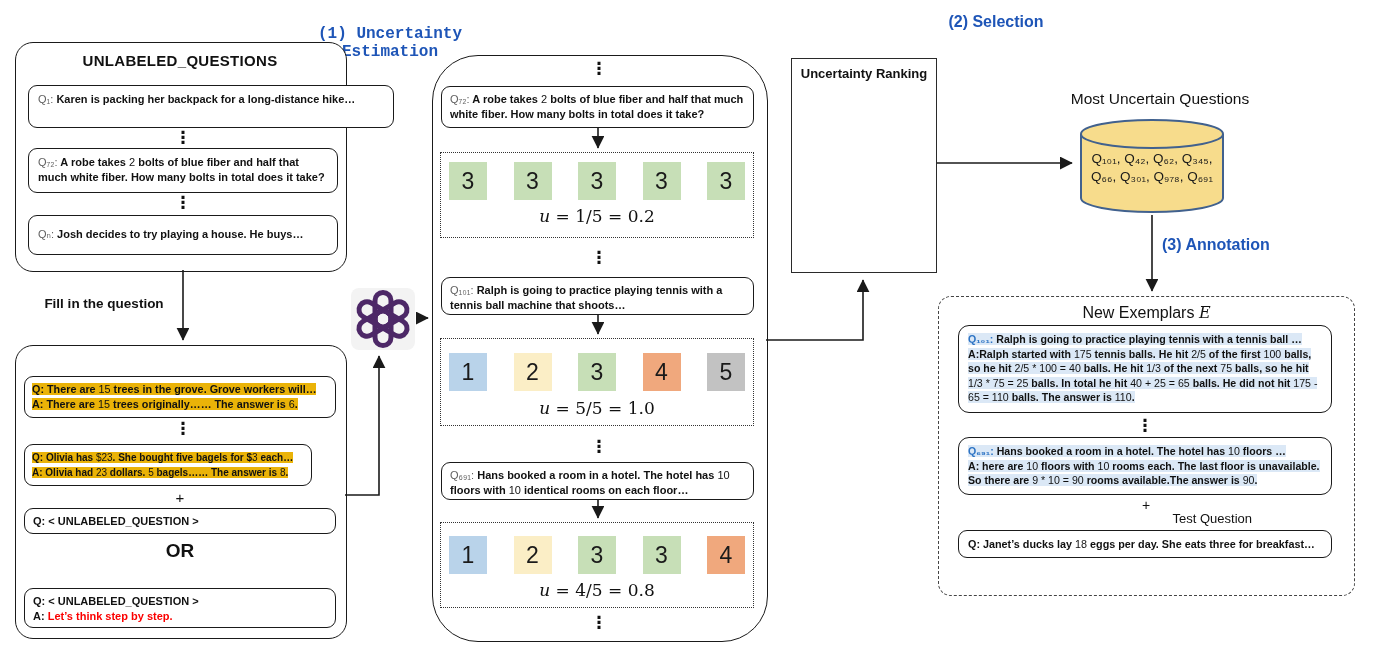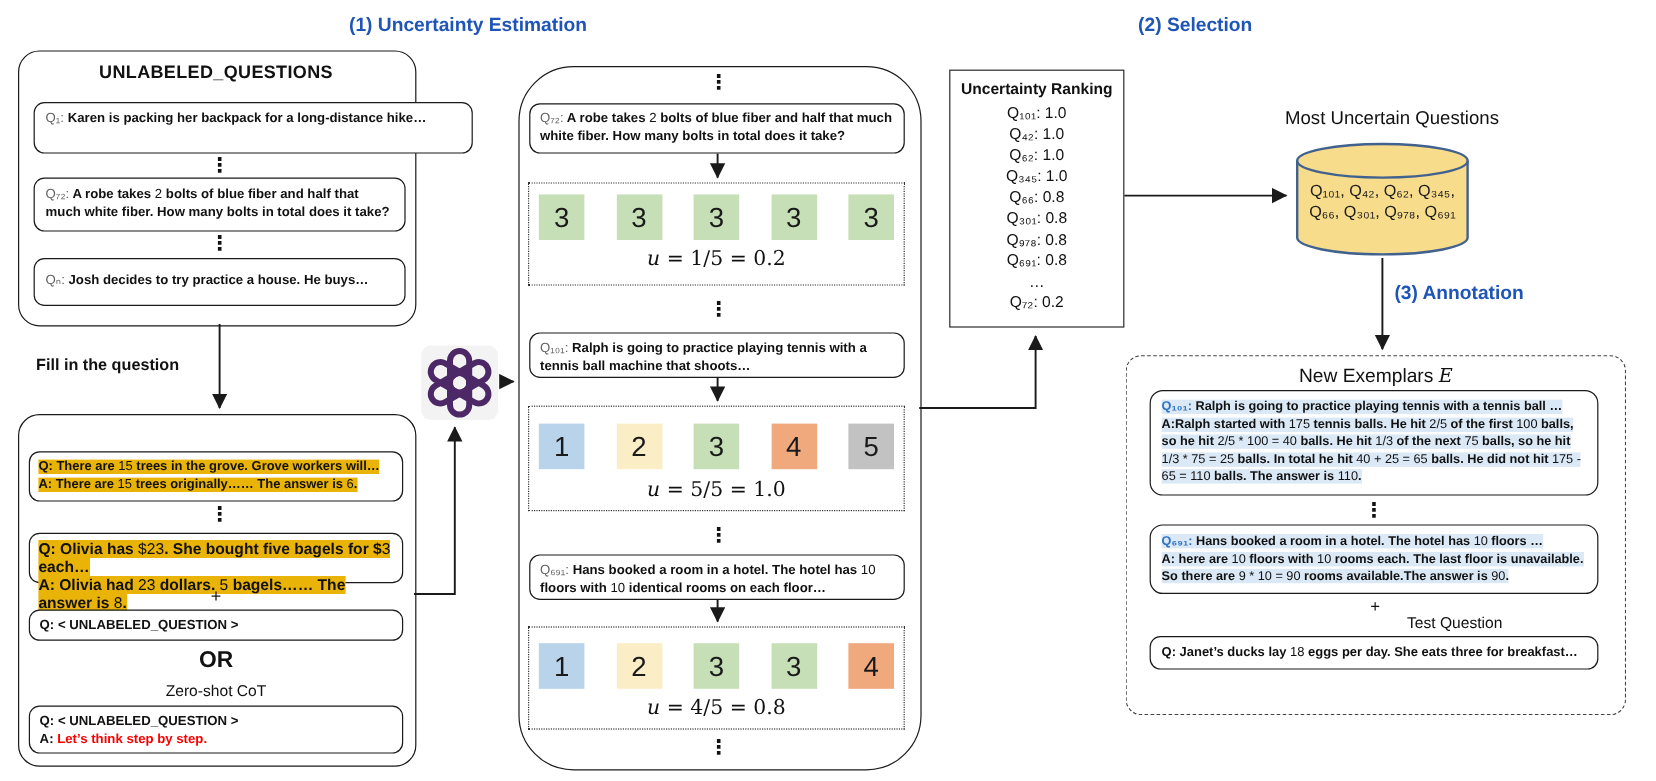--- a/index.html
+++ b/index.html
@@ -35,61 +35,60 @@
   .dashedbox{border:1.7px dashed #444;border-radius:13px;background:#fff;box-sizing:border-box;}
   .smalltitle{font-size:13px;font-weight:400;text-align:right;}
   .svg-overlay{pointer-events:none;}
   .serif-var{font-family:"DejaVu Serif",serif;font-style:italic;}
 </style>
 </head>
 <body>
 
 <div class="stage">
 
-  <div class="abs blue-head center" style="left:270px;top:13px;width:240px;">(1) Uncertainty Estimation</div>
+  <div class="abs blue-head center" style="left:270px;top:25px;width:240px;font-family:Liberation Mono, monospace;">(1) Uncertainty Estimation</div>
   <div class="abs blue-head center" style="left:896px;top:13px;width:200px;">(2) Selection</div>
   <div class="abs blue-head" style="left:1162px;top:236px;">(3) Annotation</div>
   <div class="abs blue-head center" style="left:1035px;top:568px;width:240px;">(4) Inference</div>
 
   <div class="abs bigbox" style="left:15px;top:42px;width:330px;height:228px;"></div>
   <div class="abs center" style="left:15px;top:52px;width:330px;font-size:15px;font-weight:bold;letter-spacing:.3px;">UNLABELED_QUESTIONS</div>
 
   <div class="abs qbox" style="left:28px;top:85px;width:366px;height:43px;">
     <span class="qlab">Q₁:</span>
     <span class="numlight">Karen is packing her backpack for a long-distance hike…</span>
   </div>
   <div class="abs dots" style="left:173px;top:129px;width:20px;">⋮</div>
   <div class="abs qbox" style="left:28px;top:148px;width:310px;height:45px;">
     <span class="qlab">Q₇₂:</span>
     <span class="numlight">A robe takes <span class="num">2</span> bolts of blue fiber and half that much white fiber. How many bolts in total does it take?</span>
   </div>
   <div class="abs dots" style="left:173px;top:194px;width:20px;">⋮</div>
   <div class="abs qbox" style="left:28px;top:215px;width:310px;height:40px;padding-top:11px;">
     <span class="qlab">Qₙ:</span>
-    <span class="numlight">Josh decides to try practice a house.  He buys…</span>
-  </div>
-
-  <div class="abs" style="left:30px;top:296px;width:148px;text-align:left;font-size:13.5px;font-weight:bold;">Fill in the question</div>
+    <span class="numlight">Josh decides to try playing a house.  He buys…</span>
+  </div>
+
+  <div class="abs" style="left:30px;top:296px;width:148px;text-align:center;font-size:13.5px;font-weight:bold;">Fill in the question</div>
 
   <div class="abs bigbox" style="left:15px;top:345px;width:330px;height:292px;"></div>
 
   <div class="abs qbox" style="left:24px;top:376px;width:312px;height:42px;padding:5px 7px;font-size:10.8px;">
     <span class="hl-g numlight">Q: There are <span class="num">15</span> trees in the grove. Grove workers will…</span><br>
     <span class="hl-g numlight">A: There are <span class="num">15</span> trees originally……  The answer is <span class="num">6</span>.</span>
   </div>
   <div class="abs dots" style="left:173px;top:420px;width:20px;">⋮</div>
-  <div class="abs qbox" style="left:24px;top:444px;width:312px;height:42px;padding:5px 7px;font-size:13px;">
+  <div class="abs qbox" style="left:24px;top:444px;width:288px;height:42px;padding:5px 7px;font-size:10px;">
     <span class="hl-g numlight">Q: Olivia has <span class="num">$23</span>. She bought five bagels for $<span class="num">3</span> each…</span><br>
     <span class="hl-g numlight">A: Olivia had <span class="num">23</span> dollars. <span class="num">5</span> bagels……  The answer is <span class="num">8</span>.</span>
   </div>
 
   <div class="abs center" style="left:15px;top:489px;width:330px;font-size:15px;">+</div>
   <div class="abs qbox" style="left:24px;top:508px;width:312px;height:26px;padding:5px 8px;">Q: &lt; UNLABELED_QUESTION &gt;</div>
   <div class="abs center" style="left:15px;top:540px;width:330px;font-size:19px;font-weight:bold;">OR</div>
-  <div class="abs center" style="left:15px;top:568px;width:330px;font-size:13px;">Zero-shot CoT</div>
   <div class="abs qbox" style="left:24px;top:588px;width:312px;height:40px;padding:5px 8px;">
     <span>Q: &lt; UNLABELED_QUESTION &gt;</span><br>
     <span>A: </span><span class="red">Let’s think step by step.</span>
   </div>
 
   <svg class="abs" style="left:350px;top:287px;" width="66" height="64" viewBox="0 0 66 64">
     <rect x="1" y="1" width="64" height="62" rx="8" fill="#f3f3f3"></rect>
     <g transform="translate(33,32)" stroke="#4d2867" stroke-width="5" fill="none">
       <g transform="rotate(0)">
           <rect x="-8" y="-26.5" width="16" height="35" rx="8"></rect>
@@ -158,32 +157,20 @@
       <span class="sq" style="background: rgb(199, 223, 183);">3</span>
       <span class="sq" style="background: rgb(199, 223, 183);">3</span>
       <span class="sq" style="background: rgb(240, 168, 125);">4</span>
     </div>
     <div class="formula" style="margin-top:6px;">u = 4/5 = 0.8</div>
   </div>
   <div class="abs dots" style="left:589px;top:614px;width:20px;">⋮</div>
 
   <div class="abs rank-box" style="left:791px;top:58px;width:146px;height:215px;">
     <div class="rank-title">Uncertainty Ranking</div>
-    <div style="margin-top:4px;">
-      <div class="rank-row">Q₁₀₁: 1.0</div>
-      <div class="rank-row">Q₄₂: 1.0</div>
-      <div class="rank-row">Q₆₂: 1.0</div>
-      <div class="rank-row">Q₃₄₅: 1.0</div>
-      <div class="rank-row">Q₆₆: 0.8</div>
-      <div class="rank-row">Q₃₀₁: 0.8</div>
-      <div class="rank-row">Q₉₇₈: 0.8</div>
-      <div class="rank-row">Q₆₉₁: 0.8</div>
-      <div class="rank-row">…</div>
-      <div class="rank-row">Q₇₂: 0.2</div>
-    </div>
   </div>
 
   <div class="abs center" style="left:1040px;top:90px;width:240px;font-size:15.5px;">Most Uncertain Questions</div>
   <svg class="abs" style="left:1078px;top:118px;" width="148" height="100" viewBox="0 0 148 100">
     <path d="M3,16 v64 a71,14 0 0 0 142,0 v-64" fill="#f7dc8c" stroke="#41618e" stroke-width="2"></path>
     <ellipse cx="74" cy="16" rx="71" ry="14" fill="#f7dc8c" stroke="#41618e" stroke-width="2"></ellipse>
   </svg>
   <div class="abs" style="left:1080px;top:150px;width:144px;text-align:center;font-size:13.5px;line-height:18px;color:#1a1a1a;">
     <div>Q₁₀₁, Q₄₂, Q₆₂, Q₃₄₅,</div>
     <div>Q₆₆, Q₃₀₁, Q₉₇₈, Q₆₉₁</div>

